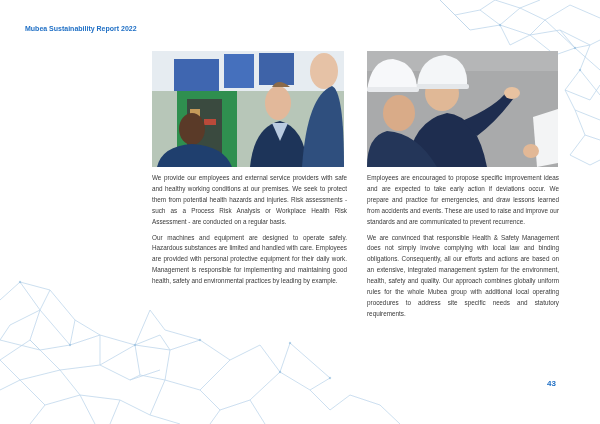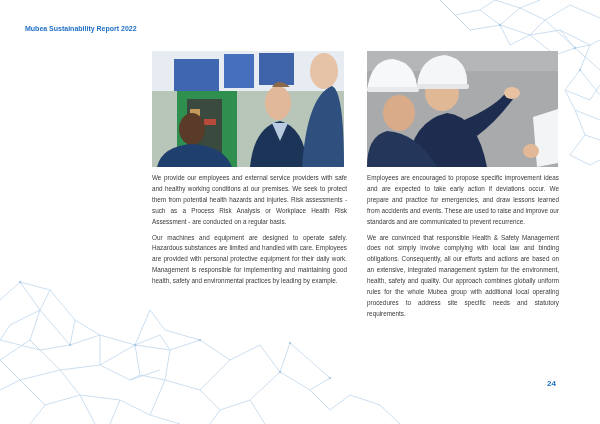--- a/index.html
+++ b/index.html
@@ -137,13 +137,13 @@
 <div class="col col-left">
   <p>We provide our employees and external service providers with safe and healthy working conditions at our premises. We seek to protect them from potential health hazards and injuries. Risk assessments - such as a Process Risk Analysis or Workplace Health Risk Assessment - are conducted on a regular basis.</p>
   <p>Our machines and equipment are designed to operate safely. Hazardous substances are limited and handled with care. Employees are provided with personal protective equipment for their daily work. Management is responsible for implementing and maintaining good health, safety and environmental practices by leading by example.</p>
 </div>
 
 <div class="col col-right">
   <p>Employees are encouraged to propose specific improvement ideas and are expected to take early action if deviations occur. We prepare and practice for emergencies, and draw lessons learned from accidents and events. These are used to raise and improve our standards and are communicated to prevent recurrence.</p>
   <p>We are convinced that responsible Health &amp; Safety Management does not simply involve complying with local law and binding obligations. Consequently, all our efforts and actions are based on an extensive, integrated management system for the environment, health, safety and quality. Our approach combines globally uniform rules for the whole Mubea group with additional local operating procedures to address site specific needs and statutory requirements.</p>
 </div>
 
-<div class="page-num">24</div>
+<div class="page-num">43</div>
 
 </body></html>

